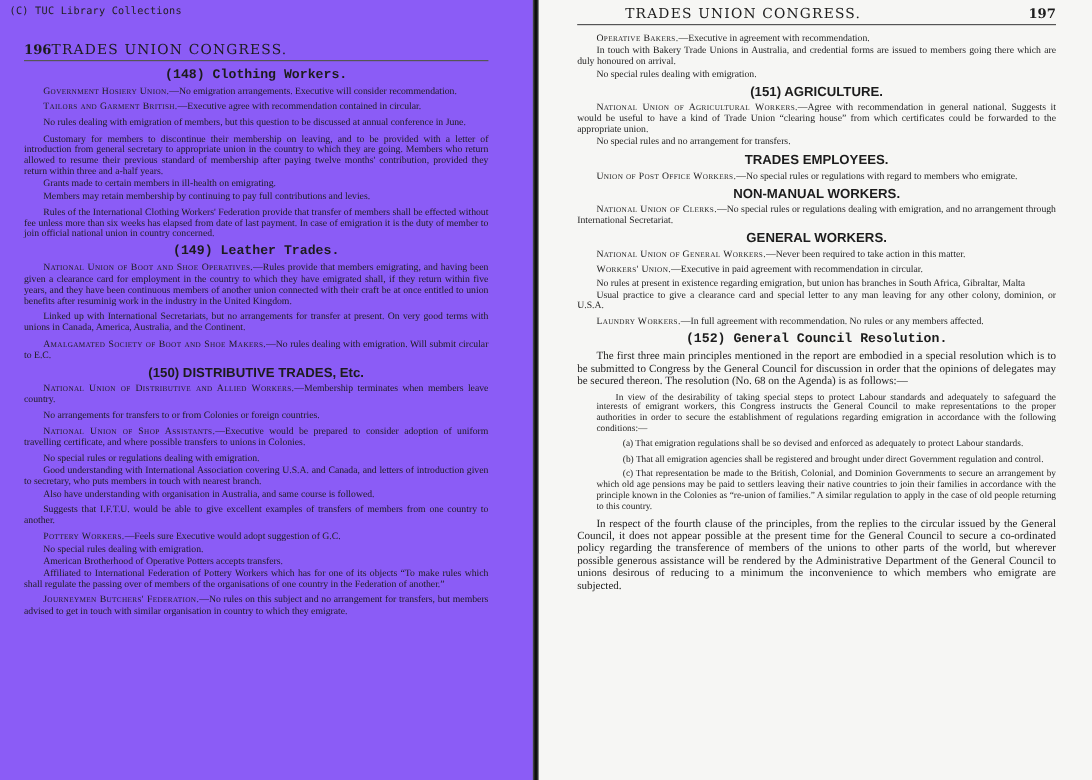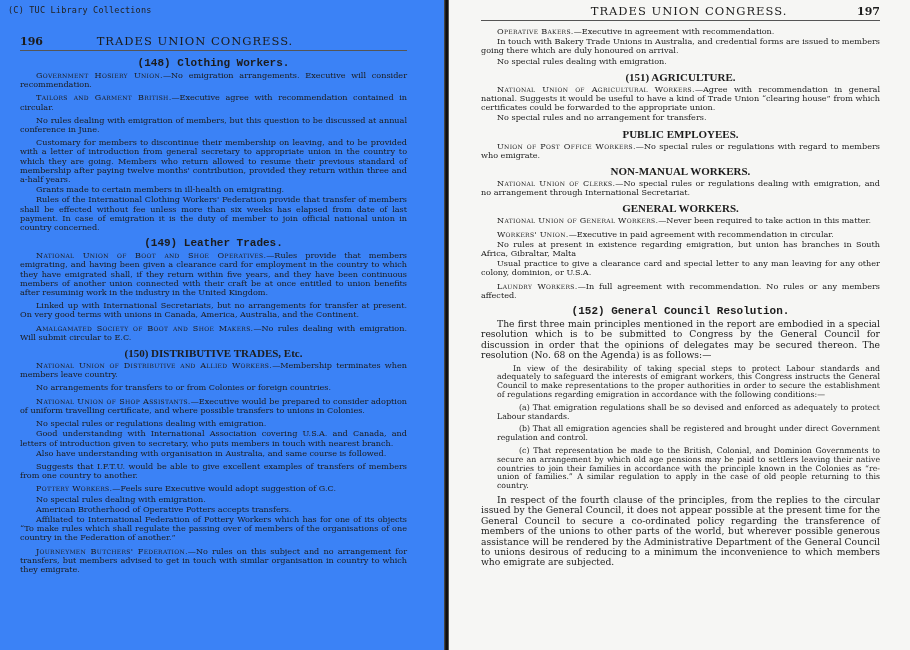--- a/index.html
+++ b/index.html
@@ -6,51 +6,51 @@
   body {
     width: 910px; height: 650px; overflow: hidden;
     background: #f4f4f2;
     font-family: "DejaVu Serif", "Liberation Serif", serif;
     color: #1c1c1c;
     position: relative;
   }
   .spread { position: absolute; inset: 0; display: flex; }
   .page {
     position: relative; height: 650px; box-sizing: border-box;
-    background: #3b82f6;
+    background: #8b5cf6;
   }
   .page.left { width: 447px; padding: 14px 40px 0 20px; }
   .page.right { width: 463px; padding: 4px 30px 0 34px; background: #f6f6f4; }
   .gutter {
     position: absolute; left: 444px; top: 0; width: 5px; height: 650px;
     background: linear-gradient(90deg, #555 0%, #0c0c0c 40%, #111 70%, #777 100%);
   }
   .watermark {
     position: absolute; left: 8px; top: 5px;
     font-family: "DejaVu Sans Mono", "Liberation Mono", monospace;
     font-size: 8.5px; color: #222; letter-spacing: 0.2px;
   }
   .running-head {
     display: flex; align-items: baseline; justify-content: space-between;
     border-bottom: 1px solid #555; padding-bottom: 2px; margin-bottom: 6px;
   }
   .page.left .running-head { margin-top: 20px; }
   .page-num { font-weight: bold; font-size: 11px; }
-  .head-title { font-size: 11.5px; letter-spacing: 1px; flex: 1; text-align: center; }
+  .head-title { font-size: 11.5px; letter-spacing: 1px; flex: 1; text-align: left; }
   .page.left .head-title { padding-right: 60px; }
   .page.right .head-title { padding-left: 40px; }
   h2 {
-    font-family: Liberation Serif, serif;
+    font-family: Liberation Sans, sans-serif;
     font-size: 11px; font-weight: bold; text-align: center;
     margin: 5px 0 2px;
   }
   h2.serif { font-family: Liberation Mono, monospace; }
   p {
     font-size: 8.1px; line-height: 9.2px; margin: 0 0 4px;
-    text-align: justify; text-indent: 16px;
+    text-align: justify; text-indent: 16px; font-family: Liberation Serif, serif;
   }
   p.tight { margin-bottom: 1px; }
   .sc { font-variant: small-caps; letter-spacing: 0.3px; }
   .big p, p.big { font-size: 9.2px; line-height: 10.4px; }
   .quote p { margin-left: 16px; font-size: 7.8px; line-height: 8.8px; }
   .quote p.sub { margin-left: 16px; text-indent: 22px; }
 </style>
 </head>
 <body>
 
@@ -63,20 +63,21 @@
       <span class="head-title">TRADES UNION CONGRESS.</span>
     </div>
 
     <section>
       <h2 class="serif">(148) Clothing Workers.</h2>
       <p><span class="sc">Government Hosiery Union.</span><span>—No emigration arrangements. Executive will consider recommendation.</span></p>
       <p><span class="sc">Tailors and Garment British.</span><span>—Executive agree with recommendation contained in circular.</span></p>
       <p>No rules dealing with emigration of members, but this question to be discussed at annual conference in June.</p>
       <p class="tight">Customary for members to discontinue their membership on leaving, and to be provided with a letter of introduction from general secretary to appropriate union in the country to which they are going. Members who return allowed to resume their previous standard of membership after paying twelve months' contribution, provided they return within three and a-half years.</p>
       <p class="tight">Grants made to certain members in ill-health on emigrating.</p>
+      <p>Members may retain membership by continuing to pay full contributions and levies.</p>
       <p>Rules of the International Clothing Workers' Federation provide that transfer of members shall be effected without fee unless more than six weeks has elapsed from date of last payment. In case of emigration it is the duty of member to join official national union in country concerned.</p>
     </section>
 
     <section>
       <h2 class="serif">(149) Leather Trades.</h2>
       <p><span class="sc">National Union of Boot and Shoe Operatives.</span><span>—Rules provide that members emigrating, and having been given a clearance card for employment in the country to which they have emigrated shall, if they return within five years, and they have been continuous members of another union connected with their craft be at once entitled to union benefits after resuminig work in the industry in the United Kingdom.</span></p>
       <p>Linked up with International Secretariats, but no arrangements for transfer at present. On very good terms with unions in Canada, America, Australia, and the Continent.</p>
       <p><span class="sc">Amalgamated Society of Boot and Shoe Makers.</span><span>—No rules dealing with emigration. Will submit circular to E.C.</span></p>
     </section>
 
@@ -109,21 +110,21 @@
       <p>No special rules dealing with emigration.</p>
     </section>
 
     <section>
       <h2>(151) AGRICULTURE.</h2>
       <p class="tight"><span class="sc">National Union of Agricultural Workers.</span><span>—Agree with recommendation in general national. Suggests it would be useful to have a kind of Trade Union “clearing house” from which certificates could be forwarded to the appropriate union.</span></p>
       <p>No special rules and no arrangement for transfers.</p>
     </section>
 
     <section>
-      <h2>PUBLIC EMPLOYEES.</h2>
+      <h2>TRADES EMPLOYEES.</h2>
       <p><span class="sc">Union of Post Office Workers.</span><span>—No special rules or regulations with regard to members who emigrate.</span></p>
     </section>
 
     <section>
       <h2>NON-MANUAL WORKERS.</h2>
       <p><span class="sc">National Union of Clerks.</span><span>—No special rules or regulations dealing with emigration, and no arrangement through International Secretariat.</span></p>
     </section>
 
     <section>
       <h2>GENERAL WORKERS.</h2>

